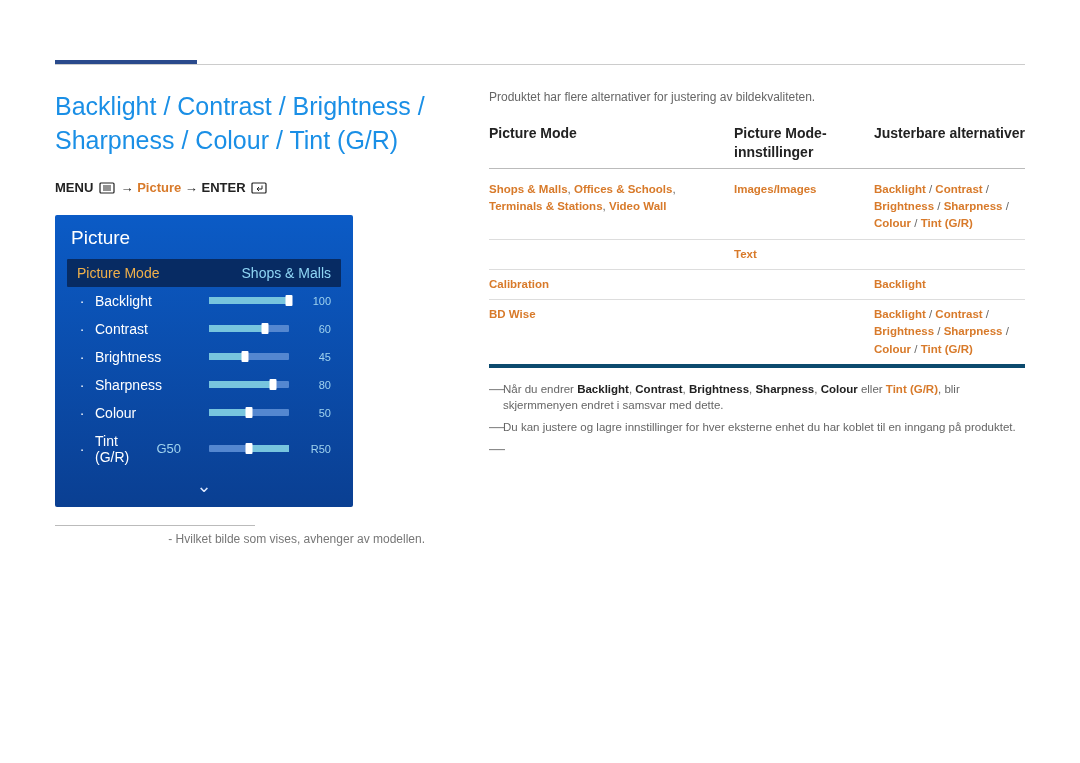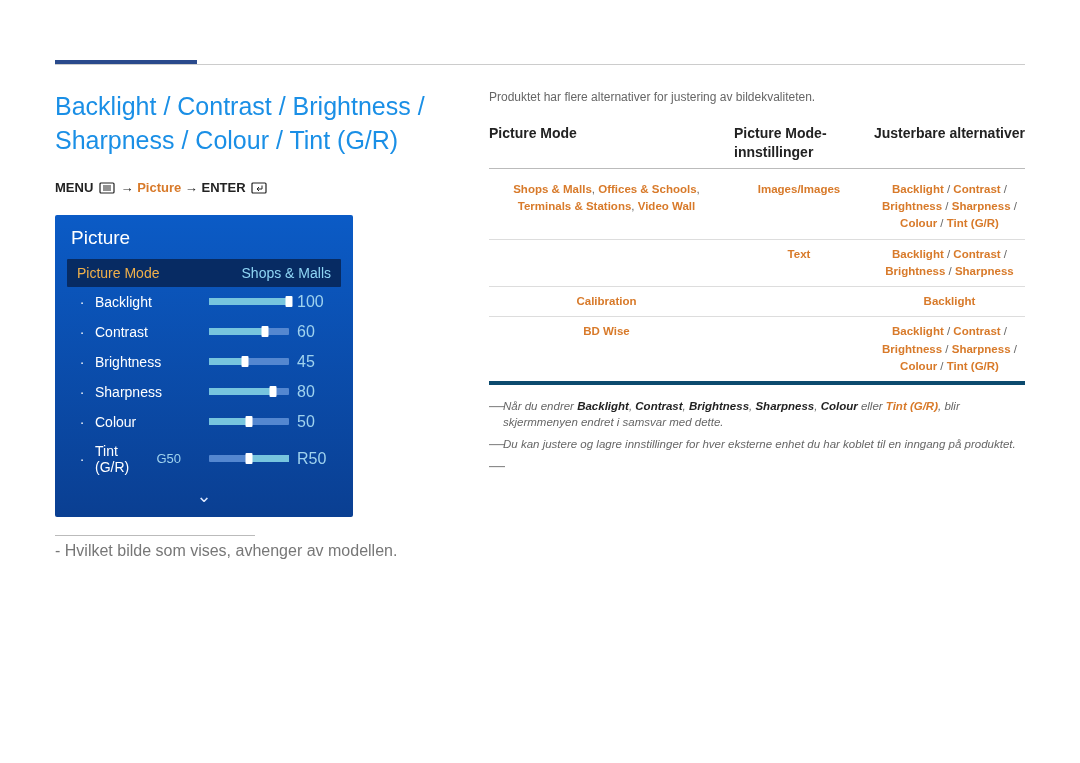--- a/index.html
+++ b/index.html
@@ -76,38 +76,38 @@
   .osd-hl-row .label { color: #f0b04a; }
   .osd-hl-row .value { color: #8fd6f5; }
   .osd-item {
     display: flex;
     align-items: center;
     padding: 6px 10px;
     gap: 8px;
   }
   .osd-item .dot { width: 10px; text-align: center; }
   .osd-item .label { flex: 1; }
-  .osd-item .val { width: 34px; color: #9fd2ee; font-size: 16px; }
+  .osd-item .val { width: 34px; text-align: right; color: #9fd2ee; font-size: 11px; }
   .osd-item .pre { width: 32px; text-align: right; color: #9fd2ee; font-size: 13px; margin-right:20px;}
   .slider {
     width: 80px; height: 7px; position: relative;
     background: #5487d0; border-radius: 1px; overflow:visible;
   }
   .slider .fill { position:absolute; left:0; top:0; bottom:0; background:#77c5de; }
   .slider .fillR { position:absolute; right:0; top:0; bottom:0; background:#77c5de; }
   .slider .thumb {
     position:absolute; top:-2px; width:7px; height:11px; background:#fff; border-radius:1px;
     transform: translateX(-50%);
   }
   .osd-chevron { text-align:center; font-size:18px; color:#dfe9ff; padding:4px 0 0 0; }
 
   .footnote-divider {
     width: 200px; border-top:1px solid #bbb; margin: 18px 0 6px 0;
   }
-  .footnote { font-size: 16px; color: #777; }
+  .footnote { font-size: 12px; color: #777; text-align: right; }
 
   
   .intro { font-size: 12px; color: #666; margin-bottom: 20px; }
 
   .tbl-head {
     display: flex;
     border-bottom: 1px solid #bbb;
     padding-bottom: 6px;
     margin-bottom: 6px;
   }
@@ -117,32 +117,31 @@
   .tbl-head .h {
     font-weight: 700; color: #222; font-size: 14px; line-height:1.35;
   }
 
   .tbl-row {
     display: flex;
     border-bottom: 1px solid #ddd;
     padding: 6px 0;
     font-size: 11.5px;
     line-height: 1.5;
-    text-align: center;
   }
   .tbl-row:last-of-type { border-bottom: 4px solid #0c4a6e; }
 
   
   .tokens .t { color:#d87a2a; font-weight:700; }
   .tokens .s { color:#666; font-weight:400; }
 
   .notes { margin-top: 10px; font-size: 11.5px; color: #666; }
   .note-row { display:flex; align-items:flex-start; padding: 3px 0; }
   .note-row .dash { width: 14px; color:#888; font-size: 16px; line-height:1; flex:none; }
-  .note-row .txt { flex: 1; line-height: 1.4; font-style: italic; }
+  .note-row .txt { flex: 1; line-height: 1.4; }
   .note-row .term { font-weight:700; color:#222; }
   .note-row .hot { font-weight:700; color:#d87a2a; }
 </style>
 </head>
 <body>
 
 <div class="top-rule"></div>
 <div class="top-accent"></div>
 
 <div class="columns">
@@ -255,21 +254,20 @@
     </div>
     <div id="tbl-body">
         <div class="tbl-row">
           <div class="col1"><span class="tokens"><span class="t">Shops &amp; Malls</span><span class="s">, </span><span class="t">Offices &amp; Schools</span><span class="s">, </span><span class="t">Terminals &amp; Stations</span><span class="s">, </span><span class="t">Video Wall</span></span></div>
           <div class="col2"><span class="tokens"><span class="t">Images/Images</span></span></div>
           <div class="col3"><span class="tokens"><span class="t">Backlight</span><span class="s"> / </span><span class="t">Contrast</span><span class="s"> / </span><span class="t">Brightness</span><span class="s"> / </span><span class="t">Sharpness</span><span class="s"> / </span><span class="t">Colour</span><span class="s"> / </span><span class="t">Tint (G/R)</span></span></div>
         </div>
         <div class="tbl-row">
           <div class="col1"><span class="tokens"></span></div>
           <div class="col2"><span class="tokens"><span class="t">Text</span></span></div>
-          <div class="col3"><span class="tokens"><span class="t">Backlight</span><span class="s"> / </span><span class="t">Contrast</span><span class="s"> / </span><span class="t">Brightness</span><span class="s"> / </span><span class="t">Sharpness</span></span></div>
         </div>
         <div class="tbl-row">
           <div class="col1"><span class="tokens"><span class="t">Calibration</span></span></div>
           <div class="col2"><span class="tokens"></span></div>
           <div class="col3"><span class="tokens"><span class="t">Backlight</span></span></div>
         </div>
         <div class="tbl-row">
           <div class="col1"><span class="tokens"><span class="t">BD Wise</span></span></div>
           <div class="col2"><span class="tokens"></span></div>
           <div class="col3"><span class="tokens"><span class="t">Backlight</span><span class="s"> / </span><span class="t">Contrast</span><span class="s"> / </span><span class="t">Brightness</span><span class="s"> / </span><span class="t">Sharpness</span><span class="s"> / </span><span class="t">Colour</span><span class="s"> / </span><span class="t">Tint (G/R)</span></span></div>

